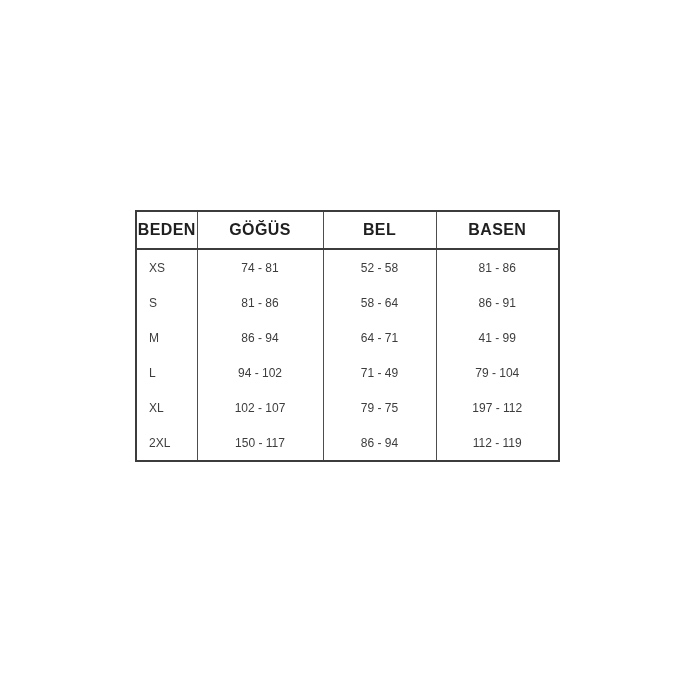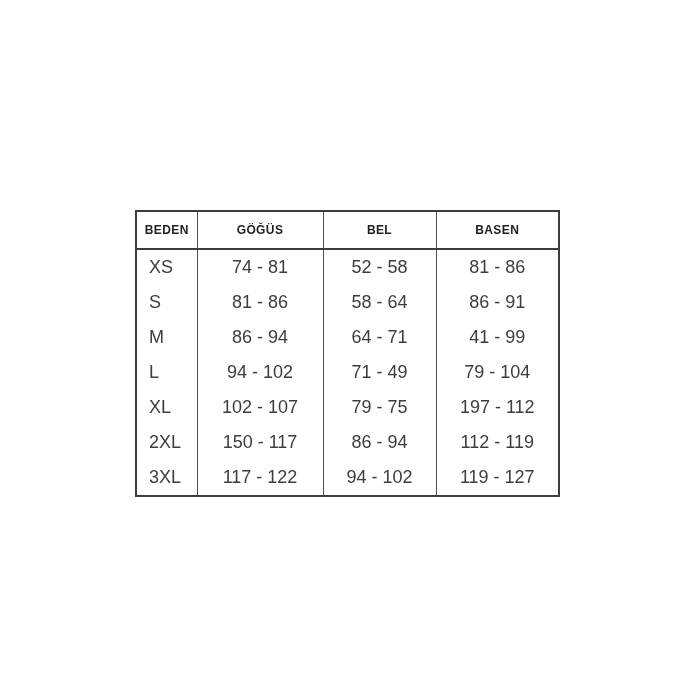--- a/index.html
+++ b/index.html
@@ -26,30 +26,30 @@
   col.c-hips  { width: 123px; }
   th, td {
     border-right: 1px solid #4d4d4d;
     padding: 0;
     background: #ffffff;
   }
   th:last-child, td:last-child { border-right: none; }
   thead th {
     height: 36px;
     border-bottom: 2px solid #3c3c3c;
-    font-size: 12px;
+    font-size: 16px;
     font-weight: bold;
     letter-spacing: 0.4px;
     color: #1f1f1f;
     text-align: center;
     vertical-align: middle;
   }
   tbody td {
     height: 35px;
-    font-size: 18px;
+    font-size: 12px;
     font-weight: normal;
     color: #3d3d3d;
     text-align: center;
     vertical-align: middle;
   }
   tbody td.size-label {
     text-align: left;
     padding-left: 12px;
   }
 </style>
@@ -102,21 +102,15 @@
         <td>102 - 107</td>
         <td>79 - 75</td>
         <td>197 - 112</td>
       </tr>
       <tr>
         <td class="size-label">2XL</td>
         <td>150 - 117</td>
         <td>86 - 94</td>
         <td>112 - 119</td>
       </tr>
-      <tr>
-        <td class="size-label">3XL</td>
-        <td>117 - 122</td>
-        <td>94 - 102</td>
-        <td>119 - 127</td>
-      </tr>
     </tbody>
   </table>
 </div>
 
 </body></html>

